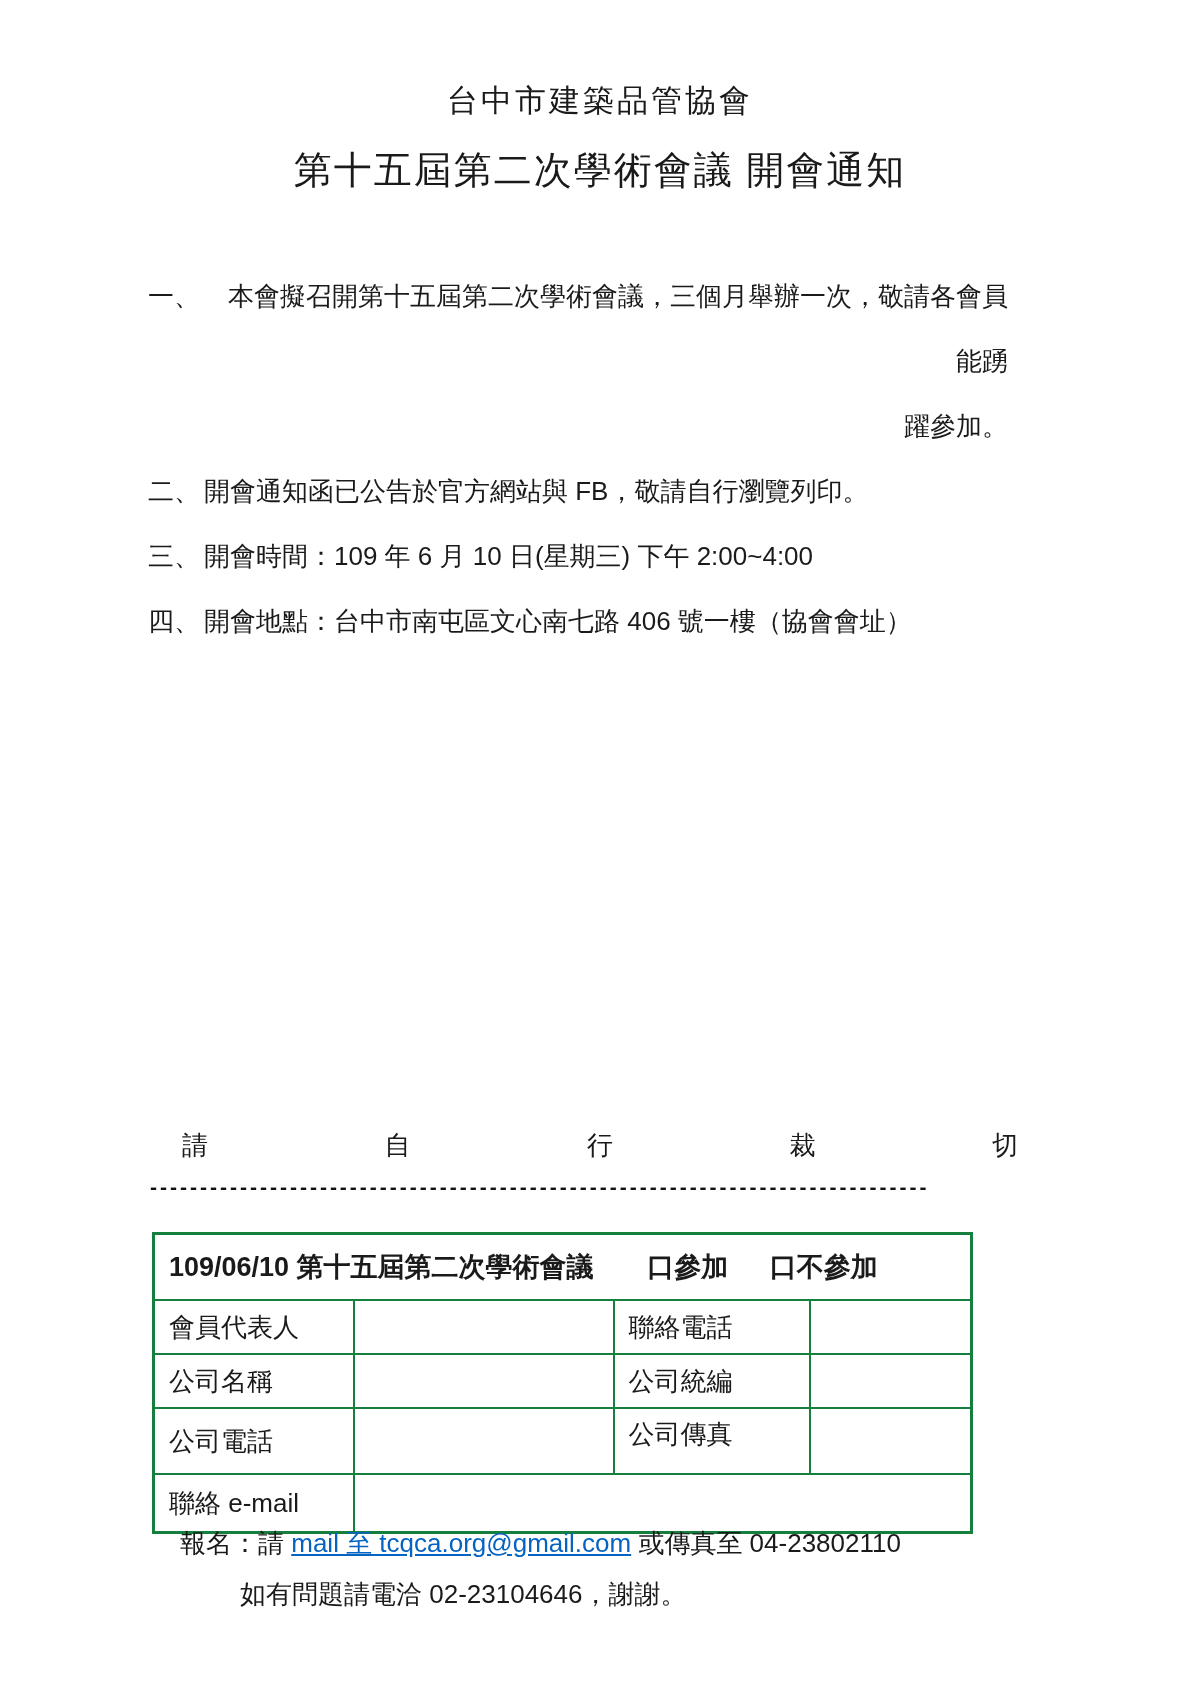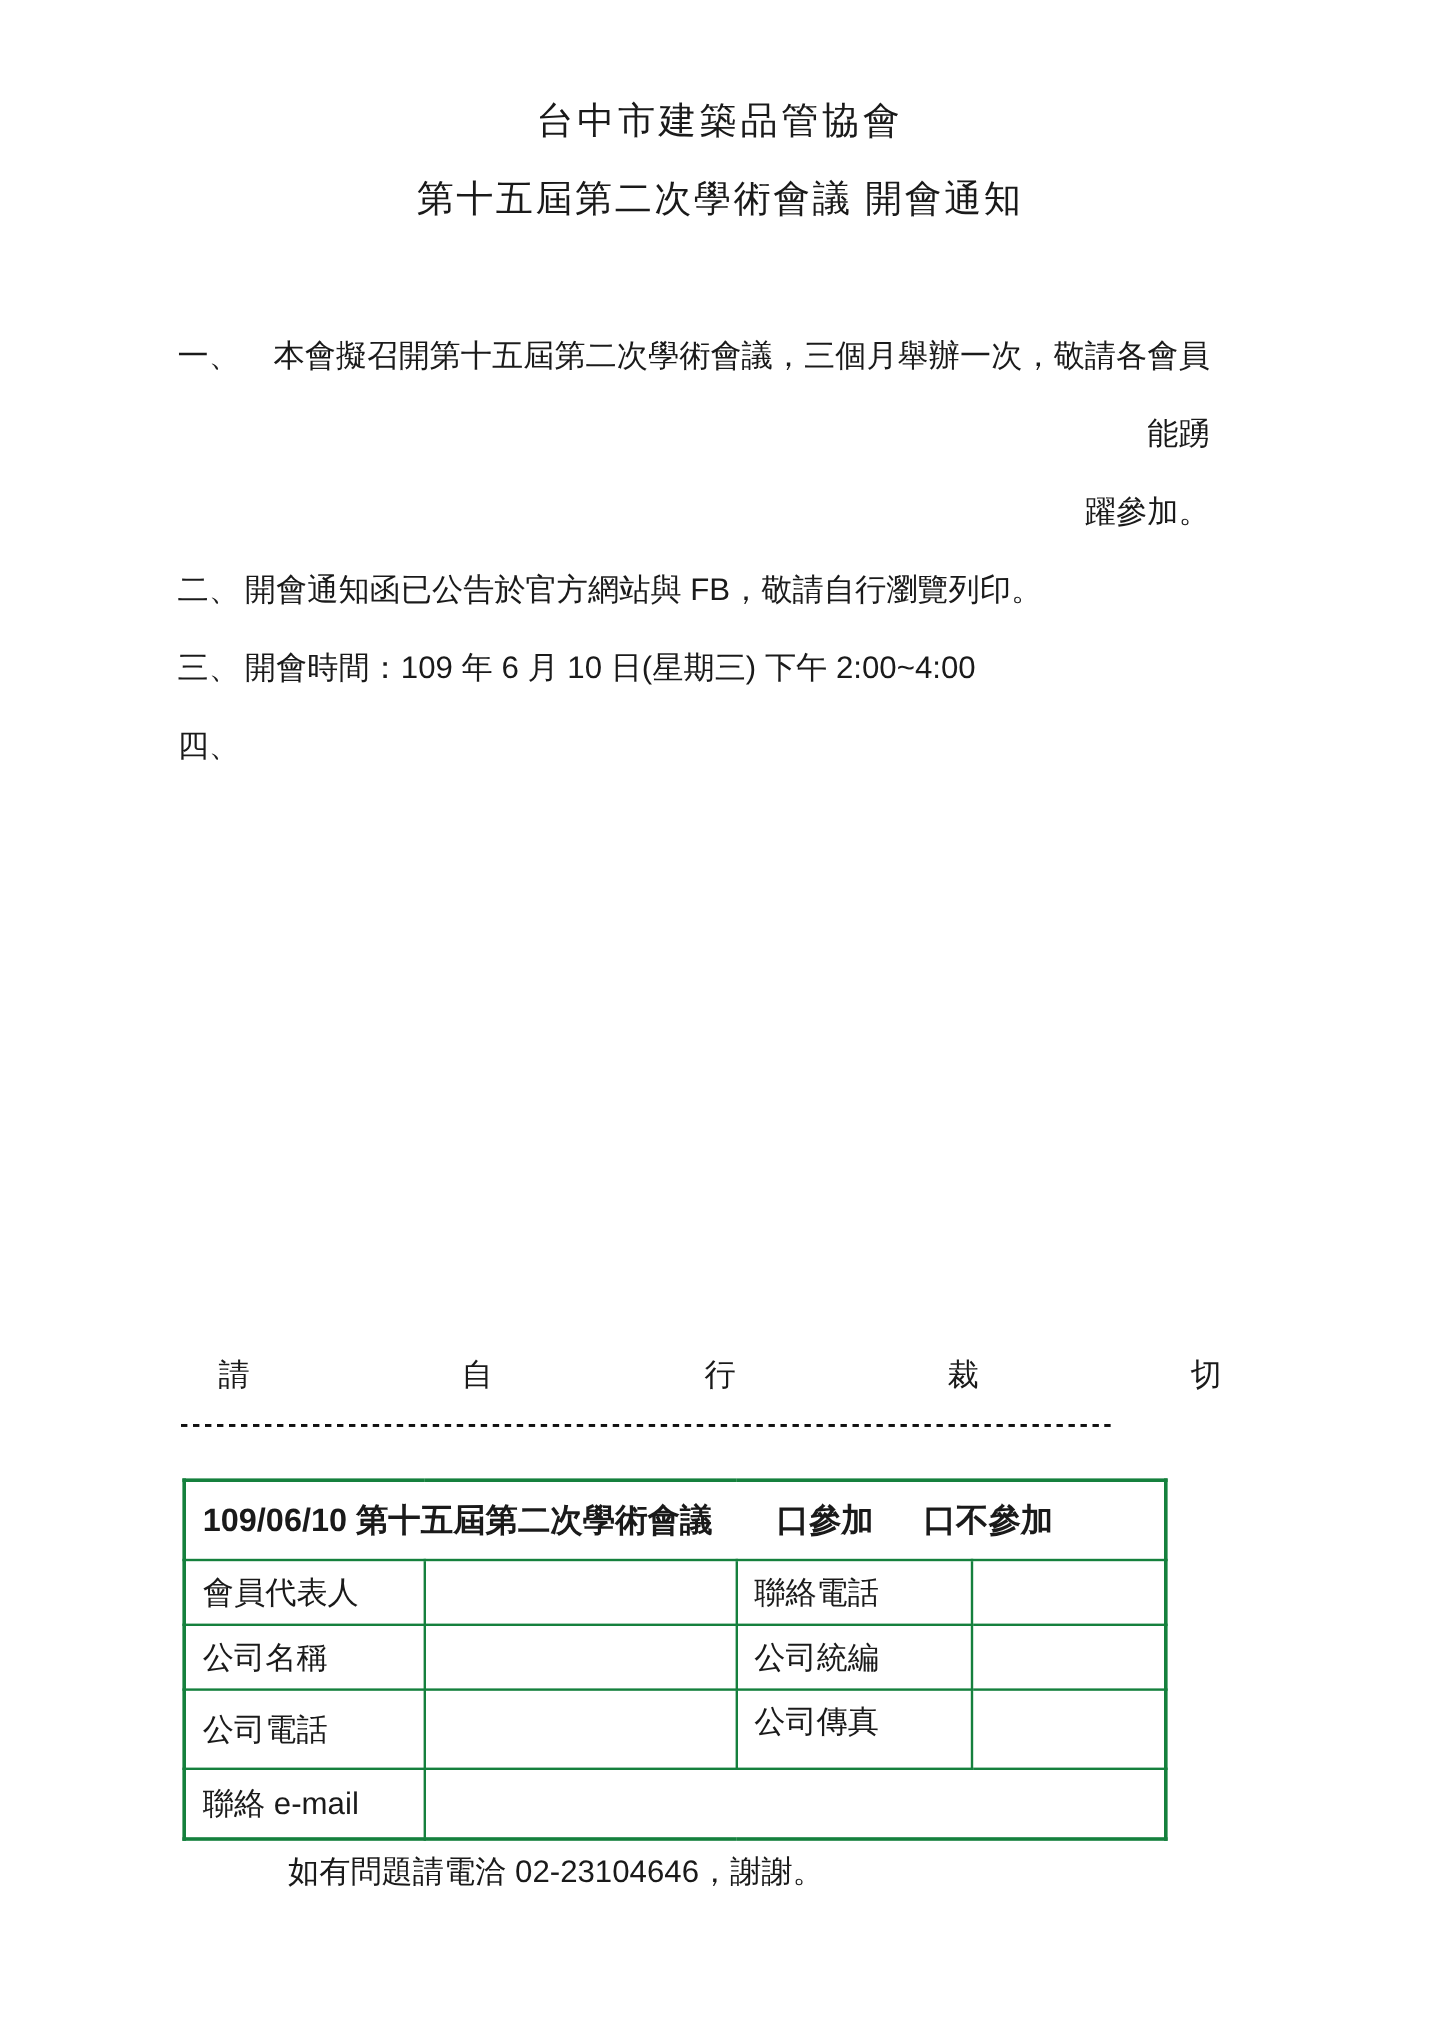--- a/index.html
+++ b/index.html
@@ -29,21 +29,21 @@
     width: 100%;
     text-align: center;
   }
   .title-line1 {
     font-size: 31px;
     letter-spacing: 3px;
     font-weight: 400;
     font-family: Liberation Serif, serif;
   }
   .title-line2 {
-    font-size: 31px;
+    font-size: 38px;
     letter-spacing: 2px;
     margin-top: 23px;
     font-weight: 400;
   }
 
   
   .items {
     position: absolute;
     top: 264px;
     left: 148px;
@@ -154,20 +154,21 @@
     <div class="item">
       <span class="num">二、</span>
       <span class="body">開會通知函已公告於官方網站與 FB，敬請自行瀏覽列印。</span>
     </div>
     <div class="item">
       <span class="num">三、</span>
       <span class="body">開會時間：109 年 6 月 10 日(星期三) 下午 2:00~4:00</span>
     </div>
     <div class="item">
       <span class="num">四、</span>
+      <span class="body">開會地點：台中市南屯區文心南七路 406 號一樓（協會會址）</span>
     </div>
   </div>
 
   <div class="cut">
     <div class="cut-chars">
       <span>請</span>
       <span>自</span>
       <span>行</span>
       <span>裁</span>
       <span>切</span>
@@ -209,16 +210,19 @@
         <td></td>
       </tr>
       <tr class="row-tall">
         <td>聯絡 e-mail</td>
         <td colspan="3"></td>
       </tr>
     </tbody>
   </table>
 
   <div class="footer">
+    <div class="line1">
+      <span>報名：請 </span><span class="link">mail 至 tcqca.org@gmail.com</span><span> 或傳真至 04-23802110</span>
+    </div>
     <div class="line2">如有問題請電洽 02-23104646，謝謝。</div>
   </div>
 
 </div>
 
 </body></html>

